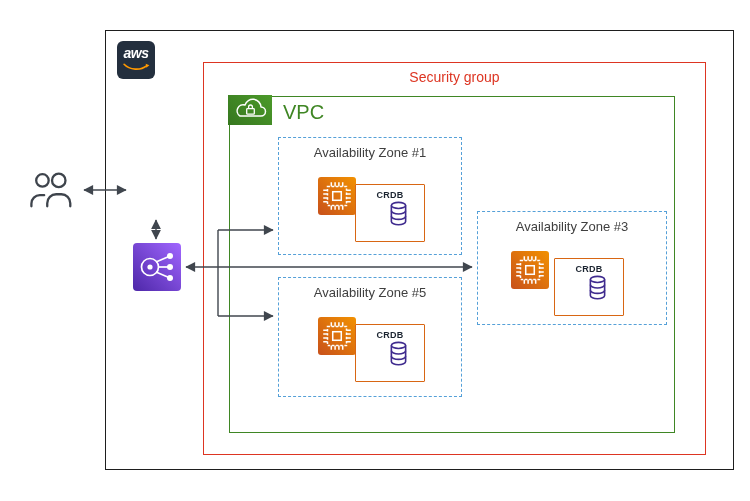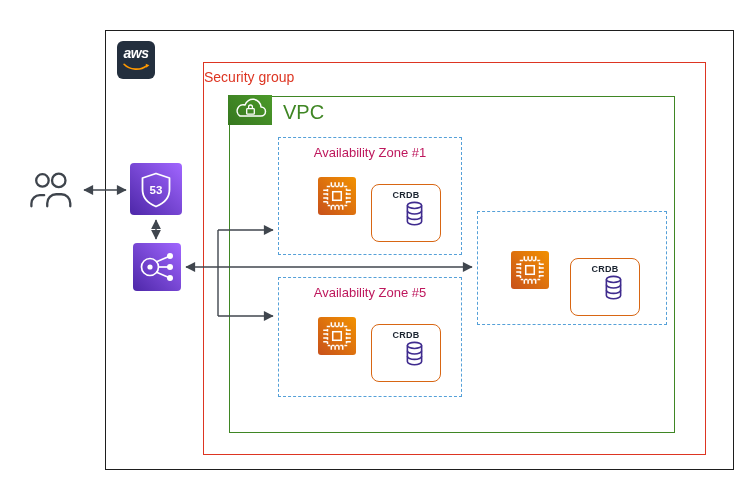--- a/index.html
+++ b/index.html
@@ -9,40 +9,40 @@
 
   
   .aws-cloud{left:105px;top:30px;width:629px;height:440px;border:1.6px solid #1e1e1e;}
   .aws-logo{position:absolute;left:11px;top:10px;width:38px;height:38px;background:#232F3E;
             border-radius:6px;color:#fff;text-align:center;font-style:italic;}
   .aws-logo-text{display:block;font-size:14px;font-weight:bold;letter-spacing:-0.5px;margin-top:4px;}
   .aws-smile{display:block;margin:1px auto 0 auto;}
 
   
   .security-group{left:203px;top:62px;width:503px;height:393px;border:1.6px solid #DD3522;}
-  .sg-label{position:absolute;top:6px;left:0;right:0;text-align:left;color:#DD3522;font-size:14px;}
+  .sg-label{position:absolute;top:6px;left:0;right:0;text-align:center;color:#DD3522;font-size:14px;}
 
   
   .vpc{left:229px;top:96px;width:446px;height:337px;border:1.6px solid #3F8624;}
   .vpc-icon{position:absolute;left:-1.6px;top:-1.6px;width:44px;height:30px;
             background:linear-gradient(45deg,#36771F,#4C9A2A);}
   .vpc-label{position:absolute;left:53px;top:0;height:30px;line-height:30px;color:#3F8624;font-size:20px;}
 
   
   .az{position:absolute;border:1.6px dashed #55A0D8;box-sizing:border-box;}
   .az1{left:278px;top:137px;width:184px;height:118px;}
   .az2{left:278px;top:277px;width:184px;height:120px;}
   .az3{left:477px;top:211px;width:190px;height:114px;}
-  .az-label{margin-top:7px;text-align:center;color:#be185d;font-size:13px;}
+  .az-label{margin-top:7px;text-align:center;color:#404040;font-size:13px;}
 
   .ec2{position:absolute;left:39px;top:39px;width:38px;height:38px;border-radius:3px;
        background:linear-gradient(45deg,#C8511B,#F29100);}
   .az3 .ec2{left:33px;}
-  .crdb{position:absolute;left:92px;top:46px;width:68px;height:56px;background:#fff;
-        border:1.6px solid #D86613;border-radius:8px;display:flex;flex-direction:column;align-items:center;}
+  .crdb{position:absolute;left:76px;top:46px;width:68px;height:56px;background:#fff;
+        border:1.6px solid #D86613;border-radius:1px;display:flex;flex-direction:column;align-items:center;}
   .crdb-label{font-size:9px;font-weight:bold;color:#1B2430;margin-top:5px;letter-spacing:0.3px;}
   .crdb-db{margin-top:1px;margin-left:16px;}
 
   
   .users{position:absolute;left:28px;top:166px;}
   .sq-icon{position:absolute;border-radius:4px;background:linear-gradient(45deg,#4D27A8,#A166FF);}
   .r53{left:130px;top:163px;width:52px;height:52px;}
   .elb{left:133px;top:243px;width:48px;height:48px;}
 
   .connectors{position:absolute;left:0;top:0;width:750px;height:501px;z-index:5;pointer-events:none;}
@@ -126,20 +126,21 @@
           <ellipse cx="10" cy="4.5" rx="7.5" ry="3.2"></ellipse>
           <path d="M2.5 4.5 V21.5 C2.5 23.3 5.9 24.8 10 24.8 C14.1 24.8 17.5 23.3 17.5 21.5 V4.5"></path>
           <path d="M2.5 10.2 C2.5 12 5.9 13.5 10 13.5 C14.1 13.5 17.5 12 17.5 10.2"></path>
           <path d="M2.5 15.9 C2.5 17.7 5.9 19.2 10 19.2 C14.1 19.2 17.5 17.7 17.5 15.9"></path>
         </g>
       </svg>
     </div>
   </div>
 
   <div class="box az az3">
+    <div class="az-label">Availability Zone #3</div>
     <div class="ec2">
       <svg width="38" height="38" viewBox="0 0 40 40">
         <g stroke="#ffffff" stroke-width="1.6" fill="none">
           <path d="M14 5.5 V10 M18 5.5 V10 M22 5.5 V10 M26 5.5 V10
                    M14 30 V34.5 M18 30 V34.5 M22 30 V34.5 M26 30 V34.5
                    M5.5 14 H10 M5.5 18 H10 M5.5 22 H10 M5.5 26 H10
                    M30 14 H34.5 M30 18 H34.5 M30 22 H34.5 M30 26 H34.5"></path>
           <rect x="10" y="10" width="20" height="20" stroke-dasharray="2.6 1.8"></rect>
           <rect x="15.5" y="15.5" width="9" height="9"></rect>
         </g>
@@ -176,26 +177,20 @@
 
   <svg class="users above" width="50" height="48" viewBox="0 0 52 50">
     <g stroke="#3E444C" stroke-width="2.4" fill="none" stroke-linecap="round" stroke-linejoin="round">
       <circle cx="15" cy="15" r="6.5"></circle>
       <path d="M3.5 42 v-2.8 a8.8 8.8 0 0 1 8.8 -8.8 h4.5"></path>
       <circle cx="32" cy="15" r="7"></circle>
       <path d="M20 42 v-3.3 a9.3 9.3 0 0 1 9.3 -9.3 h5.4 a9.3 9.3 0 0 1 9.3 9.3 V42"></path>
     </g>
   </svg>
 
-  <div class="box sq-icon r53 above">
-    <svg width="52" height="52" viewBox="0 0 52 52">
-      <path d="M26 10.5 L39.5 15 V26.5 C39.5 35 34 40.3 26 43.5 C18 40.3 12.5 35 12.5 26.5 V15 Z" stroke="#ffffff" stroke-width="1.8" fill="none" stroke-linejoin="round"></path>
-      <text x="26" y="30.5" text-anchor="middle" font-size="11.5" font-weight="bold" fill="#ffffff" font-family="Liberation Sans, sans-serif">53</text>
-    </svg>
-  </div>
 
   <div class="box sq-icon elb above">
     <svg width="48" height="48" viewBox="0 0 48 48">
       <g stroke="#ffffff" stroke-width="1.7" fill="none">
         <circle cx="17" cy="24" r="8.5"></circle>
         <line x1="23" y1="19" x2="37" y2="13"></line>
         <line x1="25.5" y1="24" x2="37" y2="24"></line>
         <line x1="23" y1="29" x2="37" y2="35"></line>
       </g>
       <circle cx="17" cy="24" r="2.6" fill="#ffffff"></circle>

